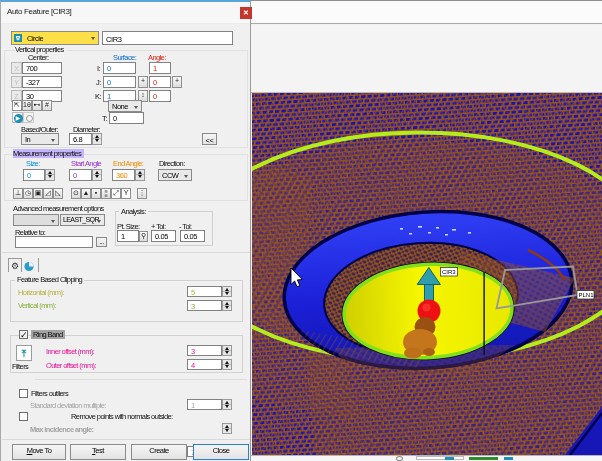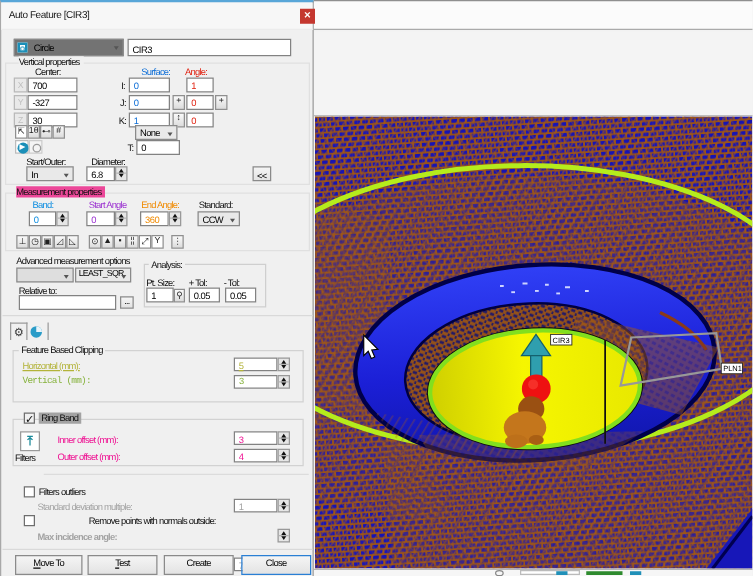--- a/index.html
+++ b/index.html
@@ -24,21 +24,21 @@
 .sp i.u:after{bottom:0px;border-bottom:3.2px solid #111;}
 .sp i.d{bottom:0;}
 .sp i.d:after{top:0px;border-top:3.2px solid #111;}
 .tb{background:linear-gradient(#fafafa,#dcdcdc);border:1px solid #8f8f8f;font-size:7px;text-align:center;color:#222;overflow:hidden;}
 .cb{width:9px;height:9px;background:#fff;border:1px solid #6e6e6e;font-size:9px;line-height:8px;color:#111;}
 .btn{background:linear-gradient(#f5f5f5,#e3e3e3);border:1px solid #8a8a8a;font-size:7.5px;letter-spacing:-0.5px;text-align:center;padding-top:1px;color:#000;}
 .gb{border:1px solid #d6d6d6;}
 .xyz{background:#e9e9e9;border:1px solid #b9b9b9;color:#c0c0c0;font-size:7px;text-align:center;padding-top:2px;}
 .blue{color:#0a6cd6;}  .red{color:#e02211;}
 .cyan{color:#0a8ce0;}  .pur{color:#9a2fd0;}  .org{color:#f08a00;}
-.olv{color:#b3b339;text-decoration:underline;}   .grn{color:#86b23c;font-family:Liberation Mono, monospace;}  .mag{color:#ef1092;}
+.olv{color:#b3b339;}   .grn{color:#86b23c;}  .mag{color:#ef1092;}
 .gry{color:#a3a3a3;}
 .hr{height:1px;background:#d9d9d9;}
 </style></head><body>
 <div id="app">
  <div class="ab" id="topband"></div>
  <div class="ab" id="midband"></div>
  <div class="ab" id="view"><svg width="350" height="362" viewBox="252 93 350 362">
   <defs>
    <pattern id="tx" width="6.2" height="8.6" patternUnits="userSpaceOnUse" patternTransform="rotate(-4)">
      <rect width="6.2" height="8.6" fill="#9b5317"></rect>
@@ -136,21 +136,21 @@
  <div class="ab" style="left:416px;top:456px;width:48px;height:4px;background:#fff;border:1px solid #bbb;"></div>
  <div class="ab" style="left:445px;top:457px;width:9px;height:3px;background:#2090b8;"></div>
  <div class="ab" style="left:469px;top:457px;width:29px;height:3px;background:#2e8b2e;"></div>
  <div class="ab" style="left:504px;top:457px;width:9px;height:3px;background:#2090b8;"></div>
 
  <div class="ab" id="dlg">
   <div class="ab" style="left:0;top:0;width:249px;height:22px;background:#f7f7f7;border-bottom:1px solid #ececec;"></div>
   <div class="ab" id="title">Auto Feature [CIR3]</div>
   <div class="ab" id="xbtn">✕</div>
 
-  <div class="ab dd" style="left:10px;top:29px;width:88px;height:14px;background:#737373;padding-left:15px;padding-top:2px;">Circle</div>
+  <div class="ab dd" style="left:10px;top:29px;width:88px;height:14px;background:#fde047;padding-left:15px;padding-top:2px;">Circle</div>
   <div class="ab" style="left:13px;top:32px;width:8px;height:8px;border:2px solid #1b8fb8;background:#fff;">
         <div style="width:4px;height:4px;border-radius:50%;border:1px solid #57aecb;margin:0.5px auto;"></div>
       </div>
   <div class="ab f" style="left:101px;top:29px;width:131px;height:14px;padding-top:2.5px;">CIR3</div>
   <div class="ab lbl" style="left:14px;top:43px;background:#f0f0f0;padding:0 3px 0 0;z-index:2;">Vertical properties</div>
   <div class="ab gb" style="left:3px;top:48px;width:244px;height:98px;border-color:#e0e0e0;"></div>
 
   <div class="ab lbl" style="left:27px;top:51px;">Center:</div>
   <div class="ab lbl blue" style="left:112px;top:51px;">Surface:</div>
   <div class="ab lbl red" style="left:147px;top:51px;">Angle:</div>
@@ -182,36 +182,36 @@
 
   <div class="ab" style="left:11px;top:110px;width:11px;height:11px;border:1px solid #bbb;background:#fff;">
         <div style="width:9px;height:9px;border-radius:50%;background:#1b8fb8;margin:0.5px;color:#fff;font-size:6px;line-height:9px;text-align:center;">▶</div>
       </div>
   <div class="ab" style="left:22px;top:110px;width:11px;height:11px;border:1px solid #ccc;background:#f4f4f4;">
         <div style="width:7px;height:7px;border-radius:50%;border:1px solid #999;margin:1.5px;"></div>
       </div>
   <div class="ab lbl" style="left:101px;top:112px;">T:</div>
   <div class="ab f" style="left:108px;top:110px;width:35px;height:12px;">0</div>
 
-  <div class="ab lbl" style="left:20px;top:123px;">Start/Outer:</div>
+  <div class="ab lbl" style="left:20px;top:123px;">Based/Outer:</div>
   <div class="ab lbl" style="left:72px;top:123px;">Diameter:</div>
   <div class="ab dd" style="left:20px;top:131px;width:38px;height:12px;">In</div>
   <div class="ab f" style="left:68px;top:131px;width:23px;height:12px;">6.8</div>
   <div class="ab sp" style="left:91px;top:131px;height:12px;">
         <i class="u"></i>
         <i class="d"></i>
       </div>
   <div class="ab btn" style="left:201px;top:131px;width:15px;height:12px;padding-top:2px;">&lt;&lt;</div>
 
-  <div class="ab lbl" style="left:12px;top:147px;background:#ec4899;padding:0 3px 0 0;z-index:2;">Measurement properties</div>
+  <div class="ab lbl" style="left:12px;top:147px;background:#c4b5fd;padding:0 3px 0 0;z-index:2;">Measurement properties</div>
   <div class="ab gb" style="left:3px;top:152px;width:244px;height:47px;border-color:#e0e0e0;"></div>
-  <div class="ab lbl cyan" style="left:25px;top:157px;">Band:</div>
+  <div class="ab lbl cyan" style="left:25px;top:157px;">Size:</div>
   <div class="ab lbl pur" style="left:70px;top:157px;">Start Angle</div>
   <div class="ab lbl org" style="left:112px;top:157px;">End Angle:</div>
-  <div class="ab lbl" style="left:158px;top:157px;">Standard:</div>
+  <div class="ab lbl" style="left:158px;top:157px;">Direction:</div>
   <div class="ab f cyan" style="left:22px;top:167px;width:22px;height:12px;">0</div>
   <div class="ab sp" style="left:44px;top:167px;height:12px;">
         <i class="u"></i>
         <i class="d"></i>
       </div>
   <div class="ab f pur" style="left:68px;top:167px;width:23px;height:12px;">0</div>
   <div class="ab sp" style="left:91px;top:167px;height:12px;">
         <i class="u"></i>
         <i class="d"></i>
       </div>

